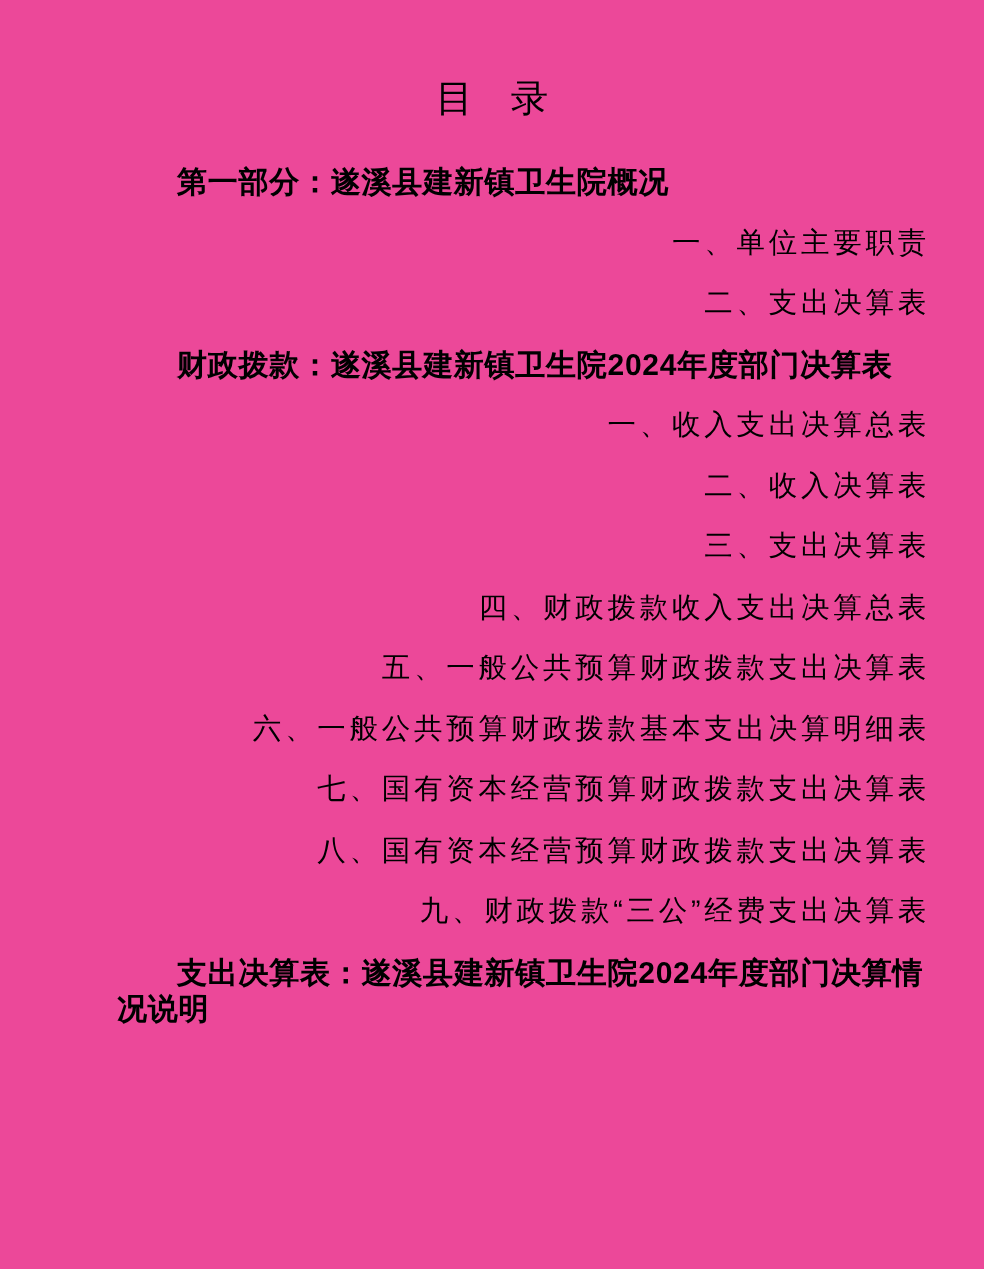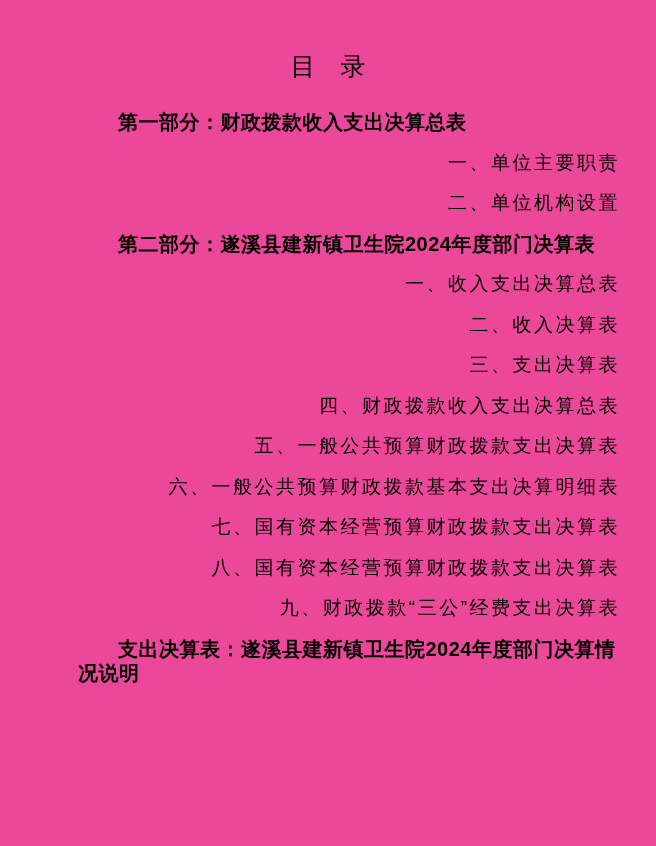--- a/index.html
+++ b/index.html
@@ -48,26 +48,26 @@
 </style>
 </head>
 <body>
 
 <div class="page">
 
   <h1 class="doc-title">目　录</h1>
 
   <div class="toc">
 
-    <p class="heading">第一部分：财政拨款收入支出决算总表</p>
+    <p class="heading">第一部分：遂溪县建新镇卫生院概况</p>
 
     <p class="item">一、单位主要职责</p>
-    <p class="item">二、单位机构设置</p>
+    <p class="item">二、支出决算表</p>
 
-    <p class="heading">第二部分：遂溪县建新镇卫生院2024年度部门决算表</p>
+    <p class="heading">财政拨款：遂溪县建新镇卫生院2024年度部门决算表</p>
 
     <p class="item">一、收入支出决算总表</p>
     <p class="item">二、收入决算表</p>
     <p class="item">三、支出决算表</p>
     <p class="item">四、财政拨款收入支出决算总表</p>
     <p class="item">五、一般公共预算财政拨款支出决算表</p>
     <p class="item">六、一般公共预算财政拨款基本支出决算明细表</p>
     <p class="item">七、国有资本经营预算财政拨款支出决算表</p>
     <p class="item">八、国有资本经营预算财政拨款支出决算表</p>
     <p class="item">九、财政拨款“三公”经费支出决算表</p>

